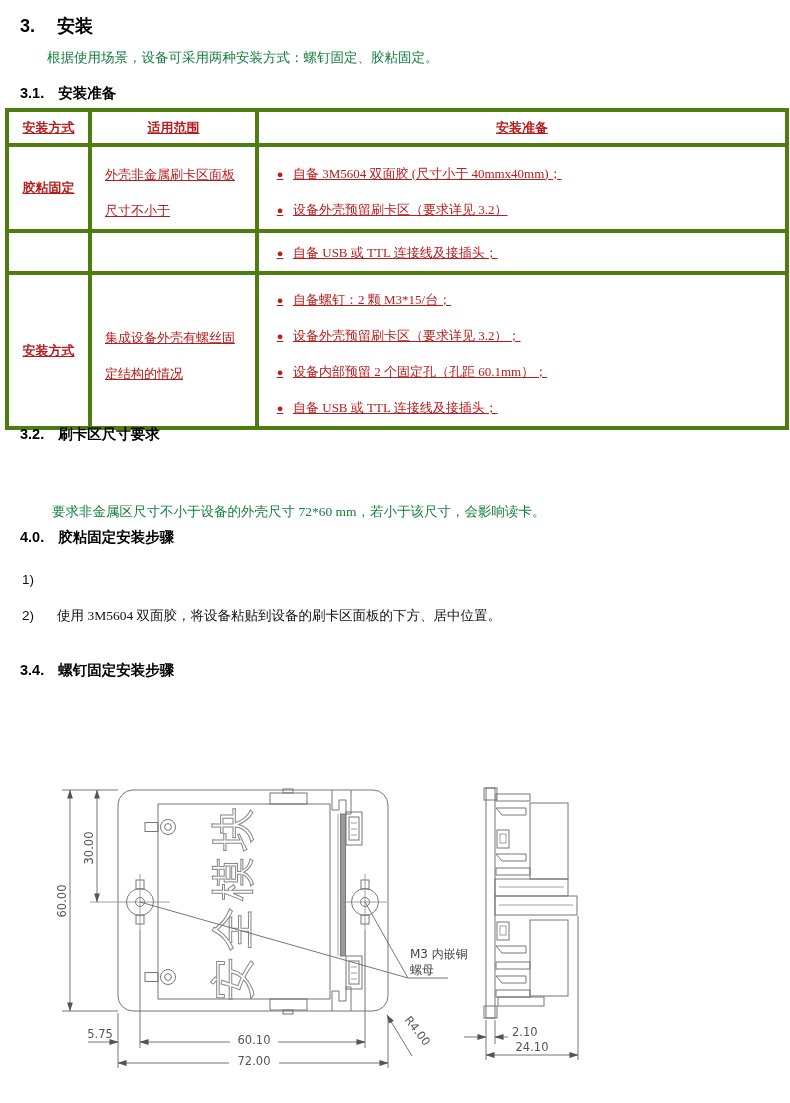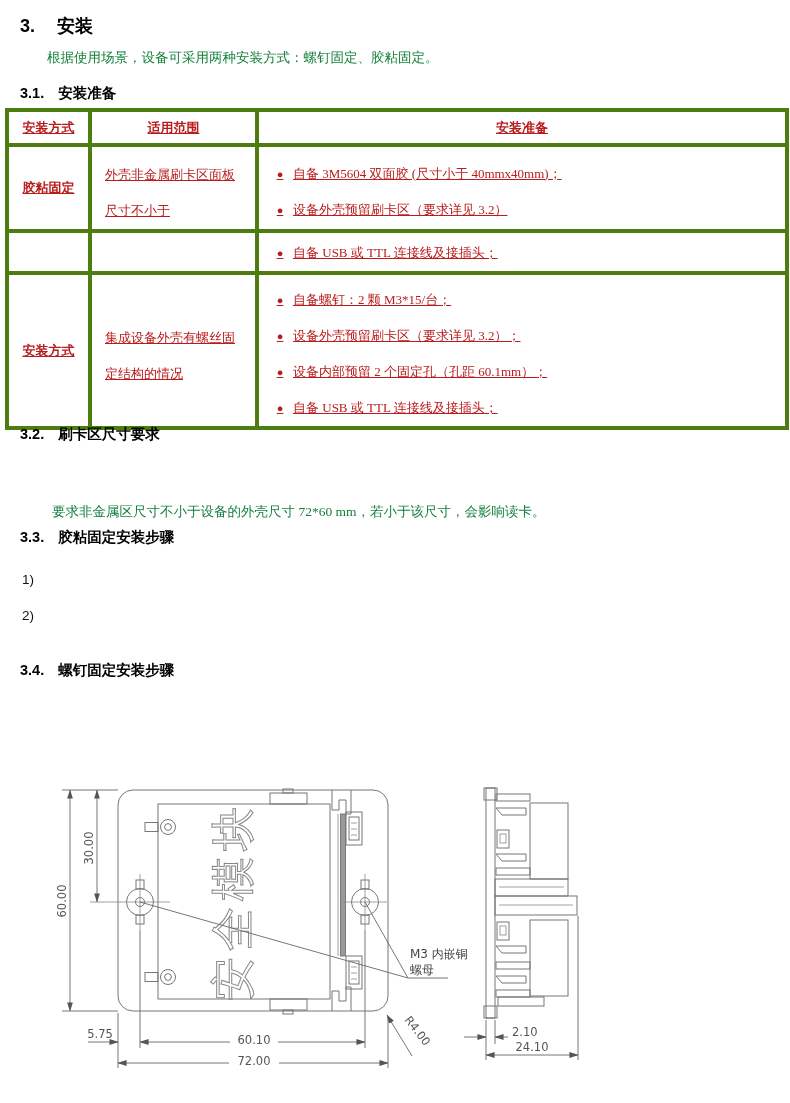--- a/index.html
+++ b/index.html
@@ -121,27 +121,28 @@
     </tr>
   </tbody>
     </table>
 
   <div class="abs h2" style="left:20px;top:425px;text-align:center;">
     <span class="num">3.2.</span><span>刷卡区尺寸要求</span>
   </div>
   <div class="abs body-text" style="left:52px;top:467px;width:720px;margin-top:35px;">要求非金属区尺寸不小于设备的外壳尺寸 72*60 mm，若小于该尺寸，会影响读卡。</div>
 
   <div class="abs h2" style="left:20px;top:528px;">
-    <span class="num">3.3.</span><span>胶粘固定安装步骤</span>
+    <span class="num">4.0.</span><span>胶粘固定安装步骤</span>
   </div>
   <div class="abs num-item" style="left:22px;top:570px;width:750px;">
     <span class="inum">1)</span>
   </div>
   <div class="abs num-item" style="left:22px;top:606px;width:750px;">
     <span class="inum">2)</span>
+    <span>使用 3M5604 双面胶，将设备粘贴到设备的刷卡区面板的下方、居中位置。</span>
   </div>
 
   <div class="abs h2" style="left:20px;top:661px;">
     <span class="num">3.4.</span><span>螺钉固定安装步骤</span>
   </div>
 
   <svg class="abs" style="left:40px;top:770px;" width="710" height="330" viewBox="0 0 710 330">
     <defs>
       <marker id="arr" viewBox="0 0 10 10" refX="9.5" refY="5" markerWidth="10" markerHeight="10" orient="auto-start-reverse">
         <path d="M0,1.8 L10,5 L0,8.2 z" fill="#555"></path>

